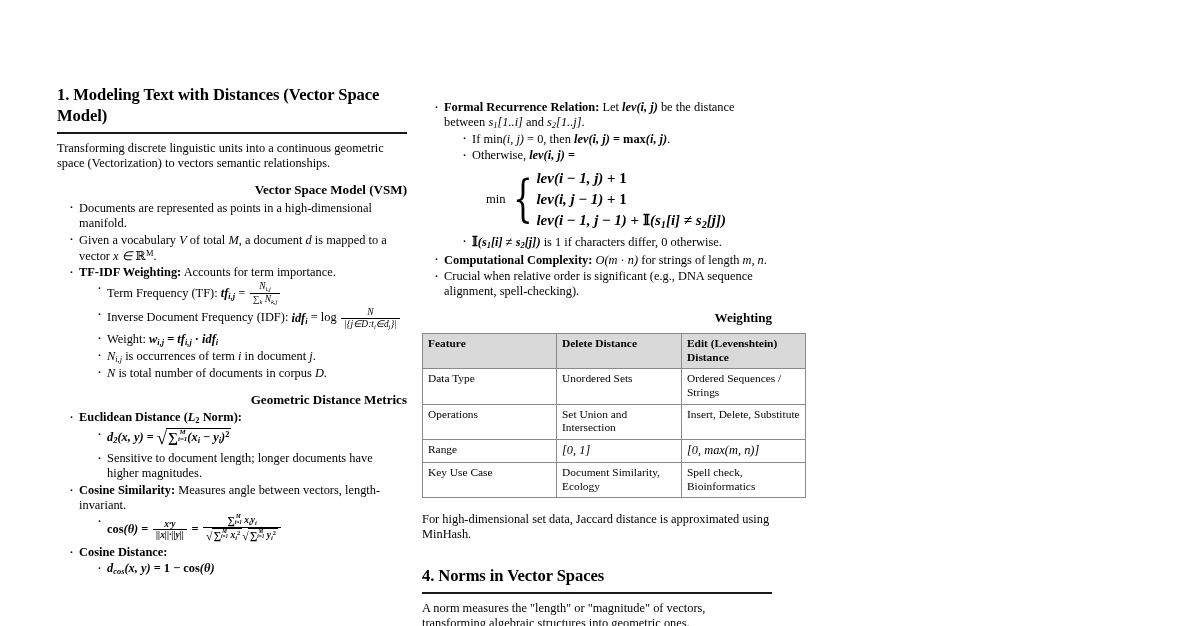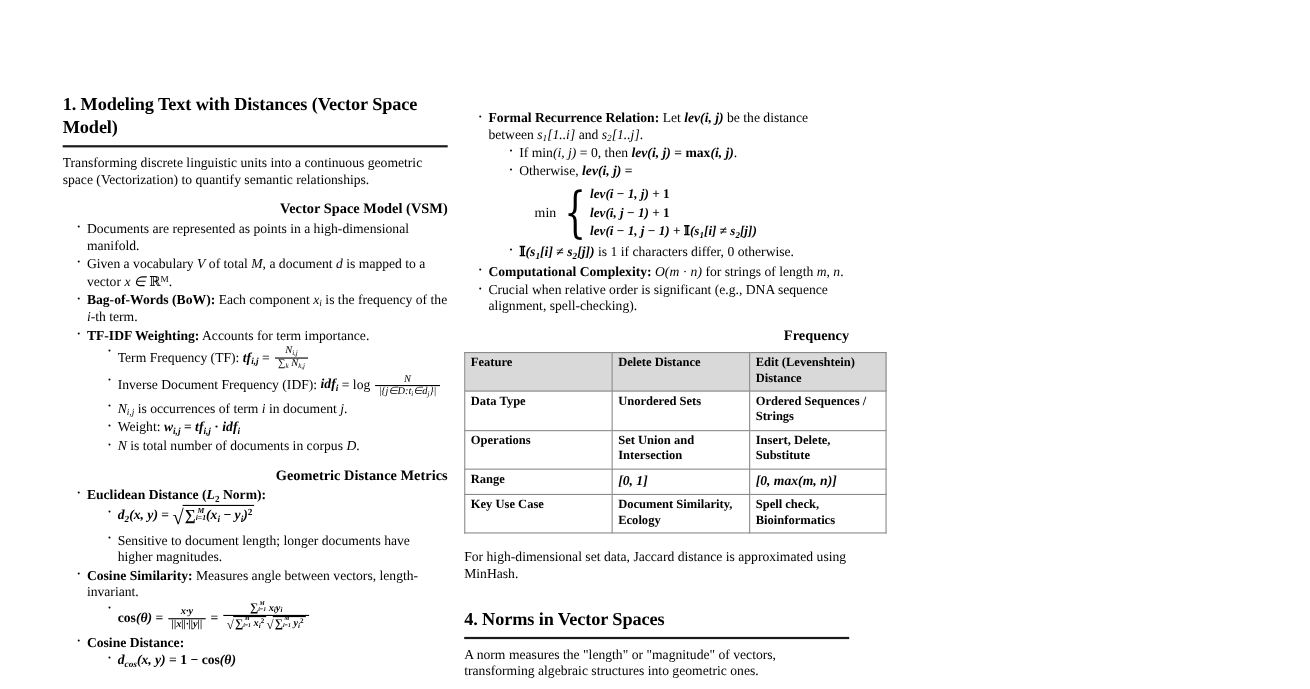--- a/index.html
+++ b/index.html
@@ -154,39 +154,38 @@
     font-size: 50px;
     line-height: 0.86;
     font-family: "DejaVu Serif", serif;
     font-weight: 300;
     transform: scaleX(0.62);
     margin: 0 -2px 0 -3px;
   }
   .cases-rows > div {
     line-height: 1.42;
     white-space: nowrap;
-    font-size: 12px;
+    font-size: 15px;
   }
 
   
   table.cmp {
     border-collapse: collapse;
     width: 350px;
     margin: 6px 15px 0 0;
     font-size: 11.4px;
     border: 1.6px solid #4a4a4a;
     table-layout: fixed;
   }
   table.cmp th, table.cmp td {
     border: 0.8px solid #8a8a8a;
     padding: 3px 5px 4px 5px;
     text-align: left;
     vertical-align: top;
     line-height: 1.2;
-    font-weight: bold;
   }
   table.cmp th {
     background: #d9d9d9;
     font-weight: bold;
   }
   table.cmp .c0 { width: 123px; }
   table.cmp .c1 { width: 114px; }
   table.cmp .c2 { width: 113px; }
   .after-table {
     margin-top: 14px;
@@ -198,45 +197,38 @@
 </head>
 <body>
 
 <div class="page">
 
   <div class="col col-left">
 
     <h1 class="doc-h1">1. Modeling Text with Distances (Vector Space Model)</h1>
     <hr class="rule-heavy">
 
-    <p class="body">Transforming discrete linguistic units into a continuous geometric space (Vectorization) to quantify semantic relationships.</p>
+    <p class="body">Transforming discrete linguistic units into a continuous geometric space (Vectorization) to vectors semantic relationships.</p>
 
     <h2 class="doc-h2">Vector Space Model (VSM)</h2>
 
     <ul class="lvl1">
       <li>
         <span>Documents are represented as points in a high-dimensional manifold.</span>
       </li>
       <li>
         <span>Given a vocabulary</span>
         <span class="m">V</span>
         <span>of total</span>
         <span class="m">M</span><span>, a document</span>
         <span class="m">d</span>
         <span>is mapped to a vector</span>
         <span class="m">x ∈ <span class="bb">ℝ</span><sup>M</sup></span>.
       </li>
       <li>
-        <b>Bag-of-Words (BoW):</b>
-        <span>Each component</span>
-        <span class="m">x<sub>i</sub></span>
-        <span>is the frequency of the</span>
-        <span class="m">i</span><span>-th term.</span>
-      </li>
-      <li>
         <b>TF-IDF Weighting:</b>
         <span>Accounts for term importance.</span>
         <ul class="lvl2">
           <li>
             <span>Term Frequency (TF):</span>
             <span class="mb">tf<sub>i,j</sub></span>
             <span class="up">=</span>
             <span class="frac">
               <span class="num m">N<sub>i,j</sub></span>
               <span class="den m"><span class="up">∑</span><sub>k</sub> N<sub>k,j</sub></span>
@@ -246,29 +238,29 @@
             <span>Inverse Document Frequency (IDF):</span>
             <span class="mb">idf<sub>i</sub></span>
             <span class="up">=</span>
             <span class="up">log</span>
             <span class="frac">
               <span class="num m">N</span>
               <span class="den m">|{j∈D:t<sub>i</sub>∈d<sub>j</sub>}|</span>
             </span>
           </li>
           <li>
+            <span>Weight:</span>
+            <span class="mb">w<sub>i,j</sub> <span class="up">=</span> tf<sub>i,j</sub> <span class="up">·</span> idf<sub>i</sub></span>
+          </li>
+          <li>
             <span class="m">N<sub>i,j</sub></span>
             <span>is occurrences of term</span>
             <span class="m">i</span>
             <span>in document</span>
             <span class="m">j</span>.
-          </li>
-          <li>
-            <span>Weight:</span>
-            <span class="mb">w<sub>i,j</sub> <span class="up">=</span> tf<sub>i,j</sub> <span class="up">·</span> idf<sub>i</sub></span>
           </li>
           <li>
             <span class="m">N</span>
             <span>is total number of documents in corpus</span>
             <span class="m">D</span>.
           </li>
         </ul>
       </li>
     </ul>
 
@@ -370,21 +362,21 @@
         <b>Computational Complexity:</b>
         <span class="m">O(m <span class="up">·</span> n)</span>
         <span>for strings of length</span>
         <span class="m">m, n</span>.
       </li>
       <li>
         <span>Crucial when relative order is significant (e.g., DNA sequence alignment, spell-checking).</span>
       </li>
     </ul>
 
-    <h2 class="doc-h2">Frequency</h2>
+    <h2 class="doc-h2">Weighting</h2>
 
     <table class="cmp">
       <thead>
         <tr>
           <th class="c0">Feature</th>
           <th class="c1">Delete Distance</th>
           <th class="c2">Edit (Levenshtein) Distance</th>
         </tr>
       </thead>
       <tbody>

